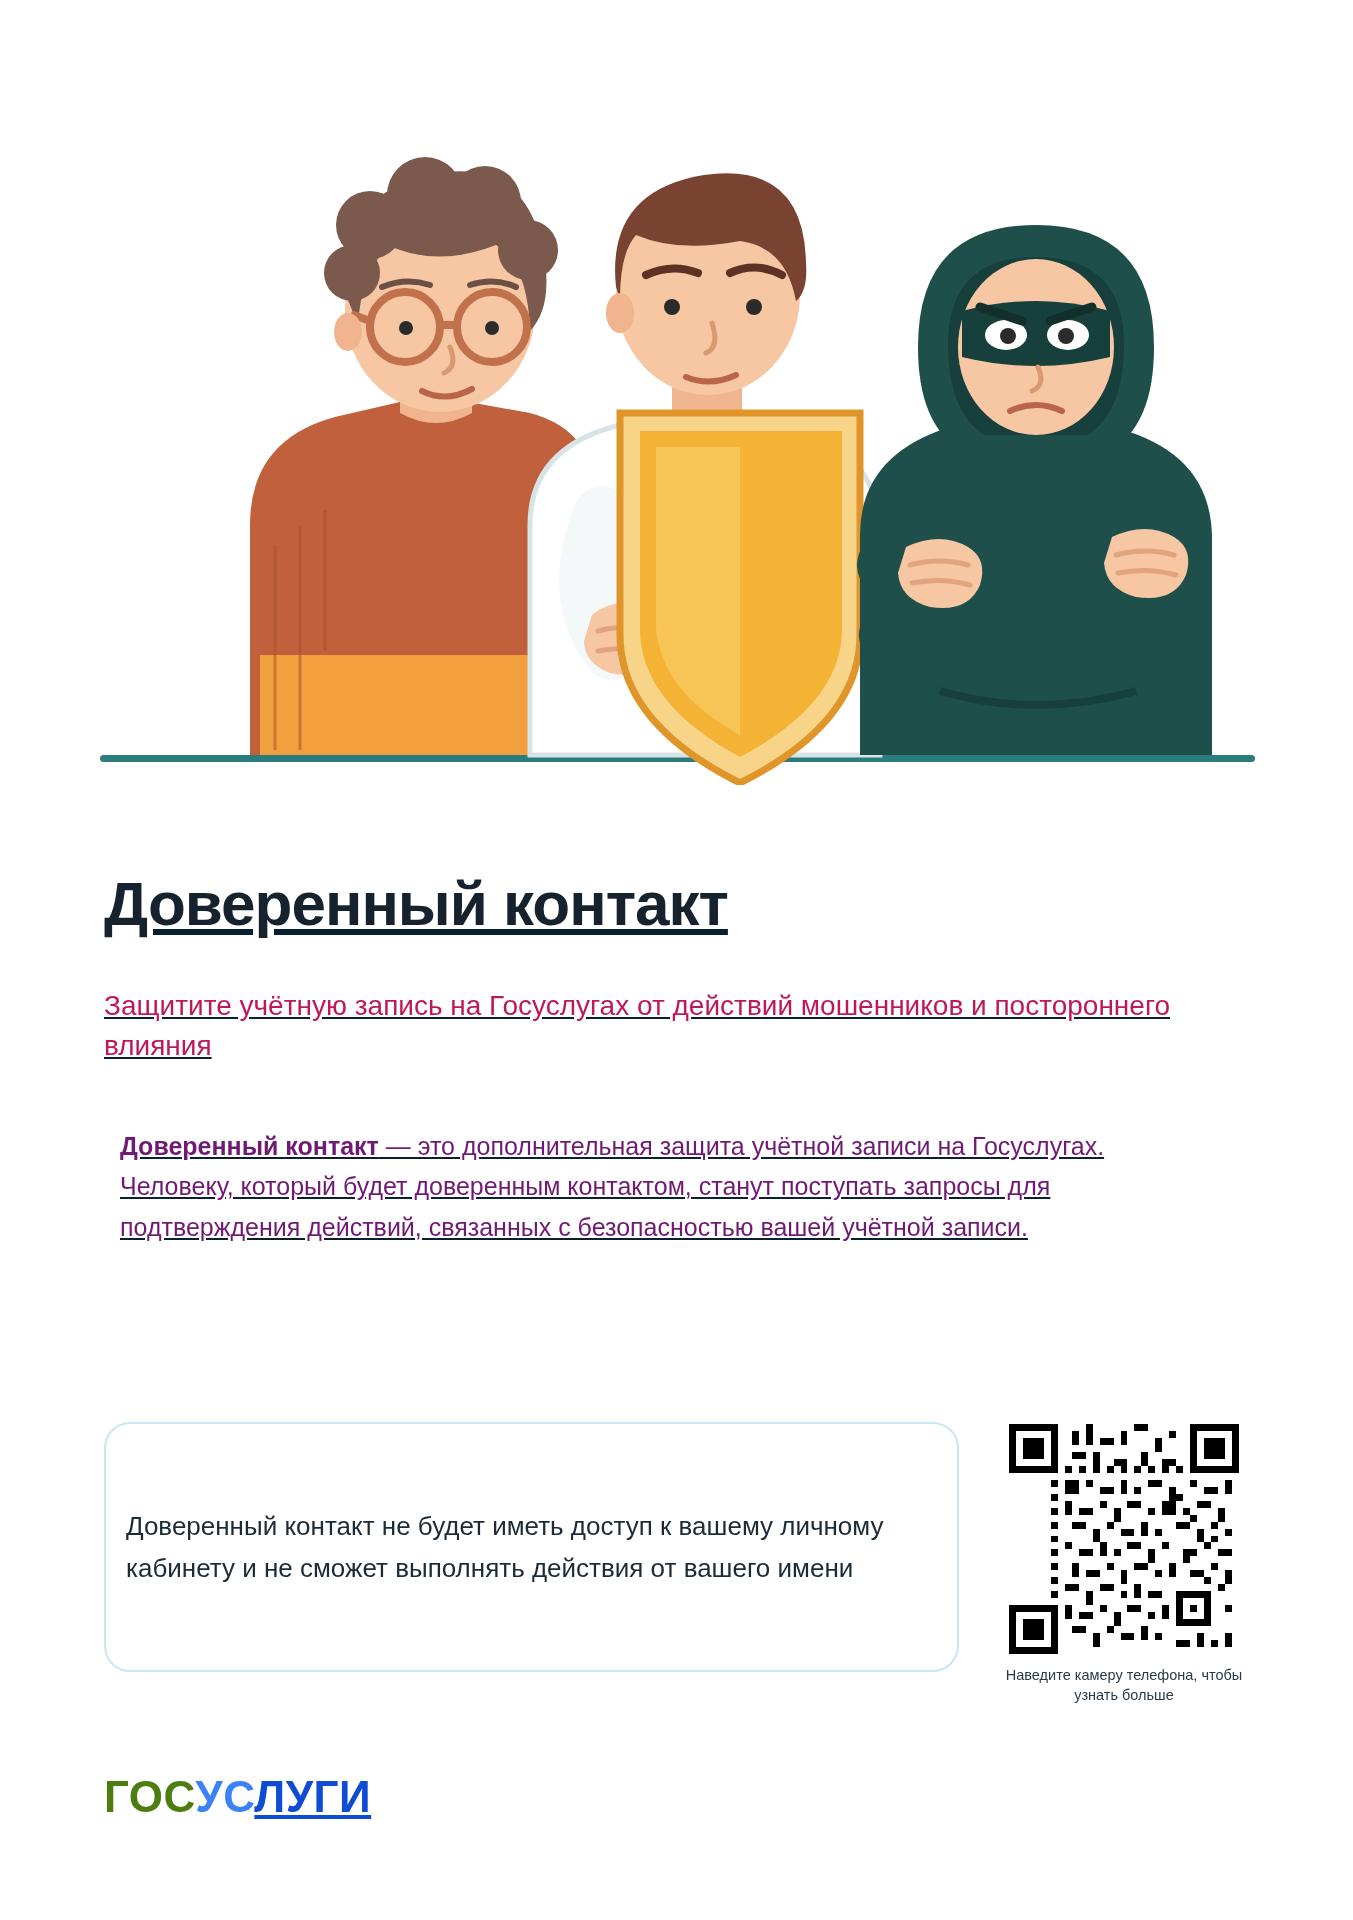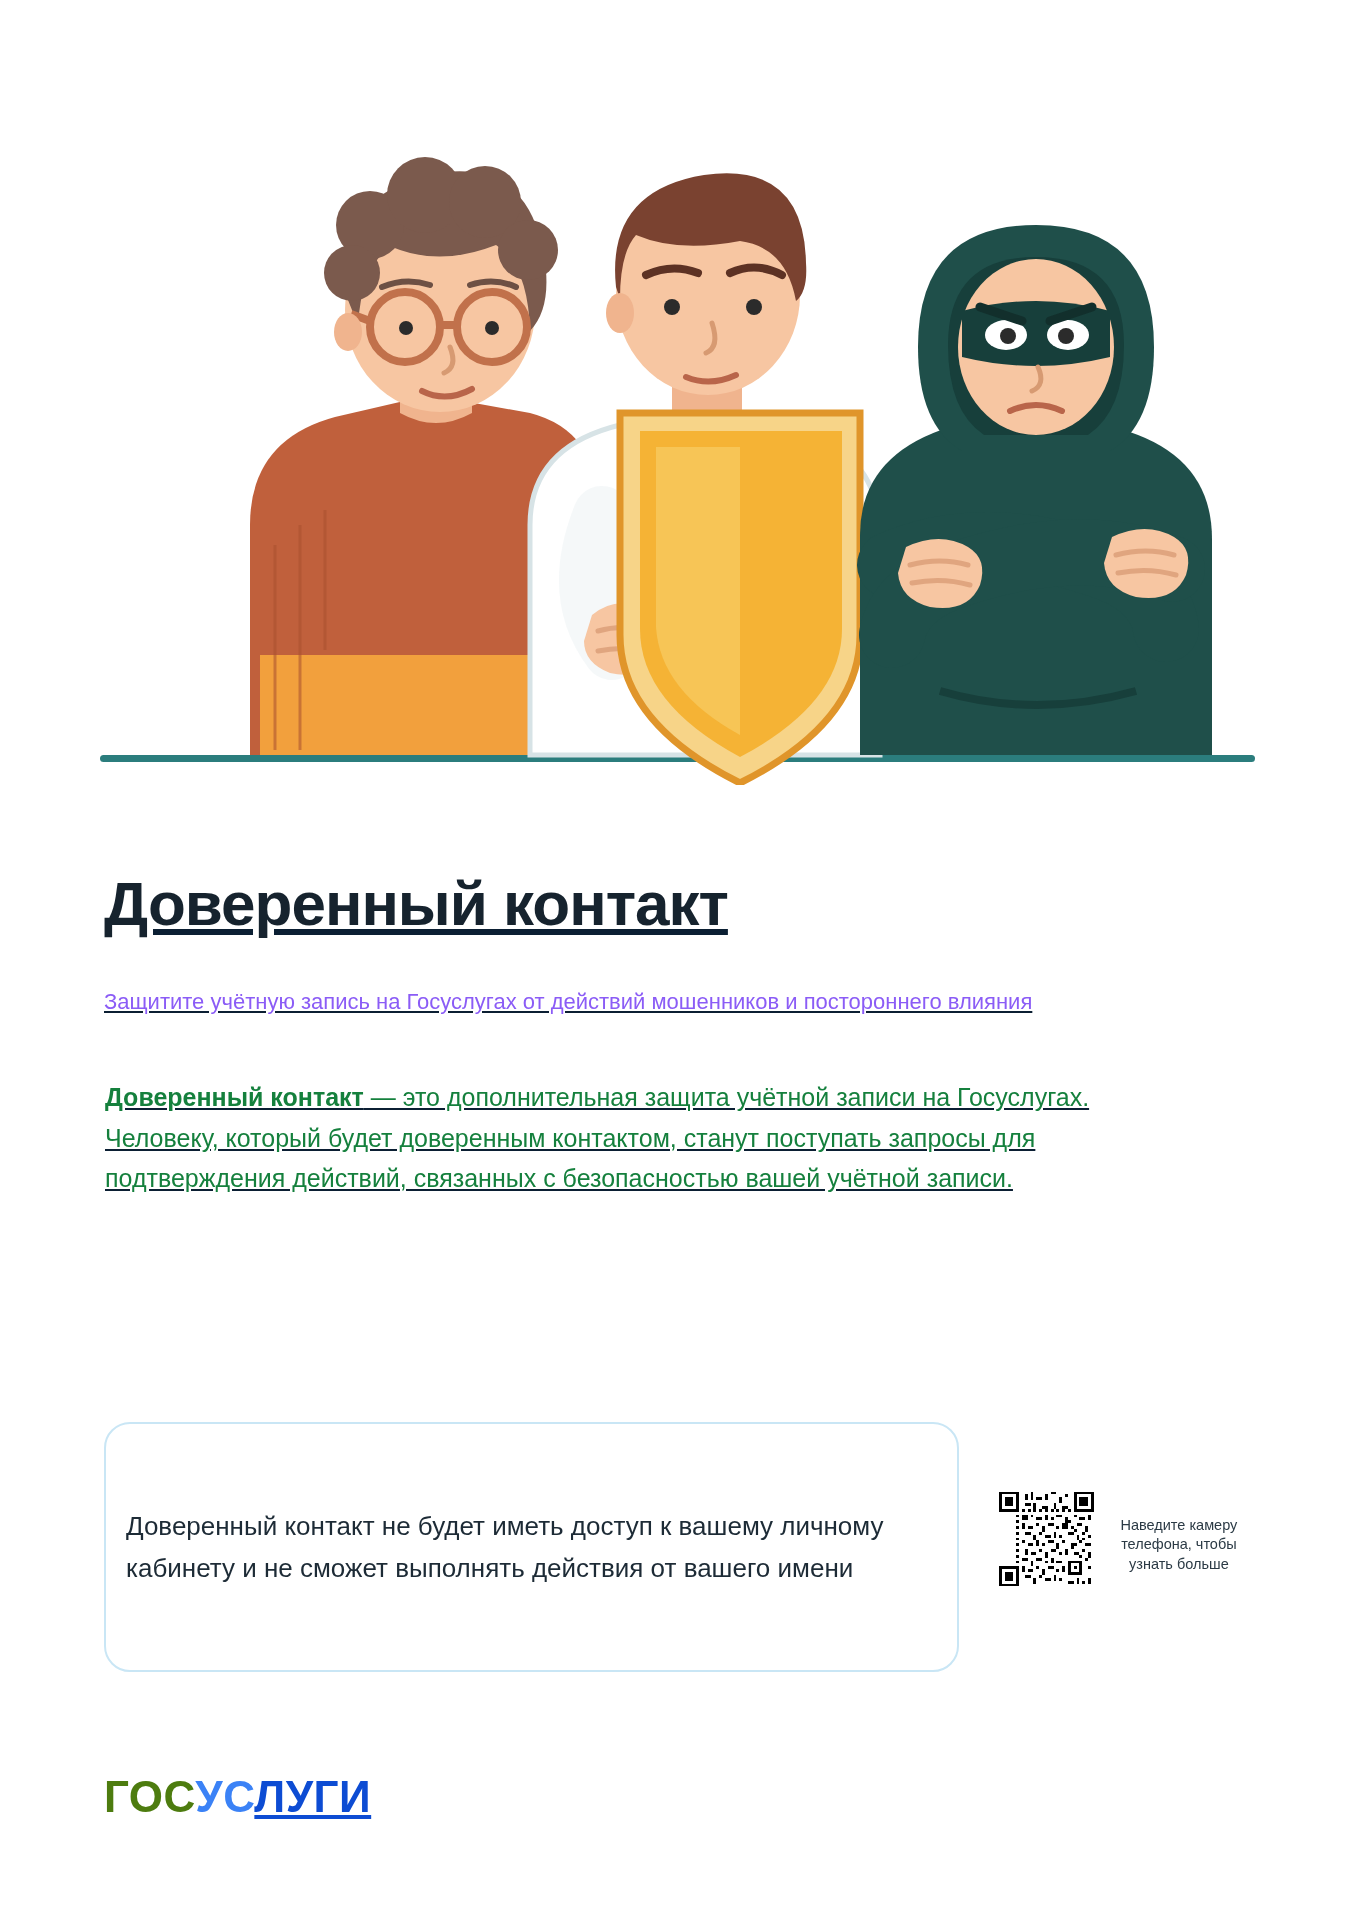--- a/index.html
+++ b/index.html
@@ -44,33 +44,33 @@
   .title {
     font-size: 62px;
     font-weight: bold;
     letter-spacing: -1px;
     line-height: 1.1;
     color: #16232e;
     margin: 0 0 48px 0;
   }
 
   .subtitle {
-    font-size: 22px;
+    font-size: 28px;
     line-height: 1.42;
-    color: #8b5cf6;
+    color: #be185d;
     margin: 0 0 60px 0;
     max-width: 1130px;
     font-weight: 400;
   }
 
   .body-text {
     font-size: 25px;
     line-height: 1.62;
-    color: #15803d;
-    margin: 1px;
+    color: #701a75;
+    margin: 16px;
     max-width: 1080px;
   }
   .body-text b {
     font-weight: bold;
   }
 
   
   .lower-row {
     position: absolute;
     left: 104px;
@@ -95,24 +95,23 @@
   .callout p {
     margin: 0;
     font-size: 26px;
     line-height: 1.62;
     color: #1d2b36;
   }
 
   .qr-block {
     width: 250px;
     display: flex;
-    flex-direction: row;
+    flex-direction: column;
     align-items: center;
     padding-top: 2px;
-    gap: 15px;
   }
   .qr {
     width: 230px;
     height: 230px;
     display: block;
   }
   .qr-caption {
     margin-top: 12px;
     font-size: 14.5px;
     line-height: 1.35;

